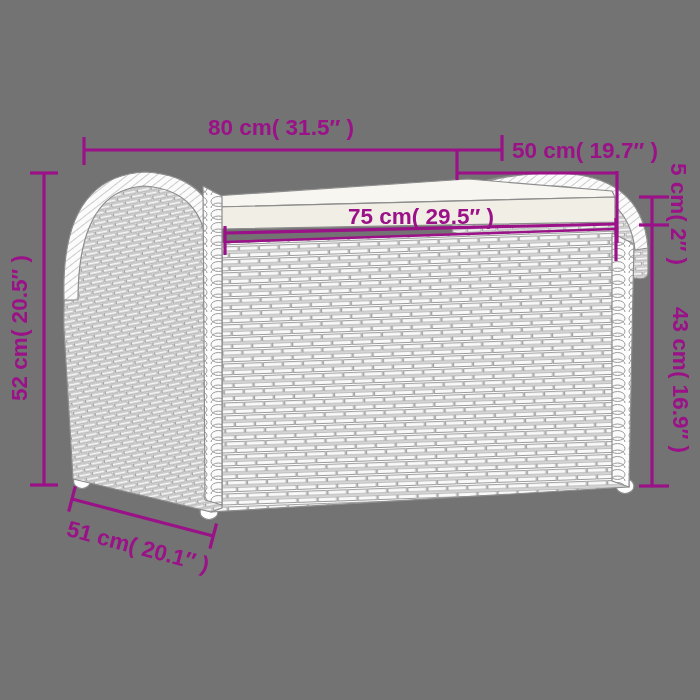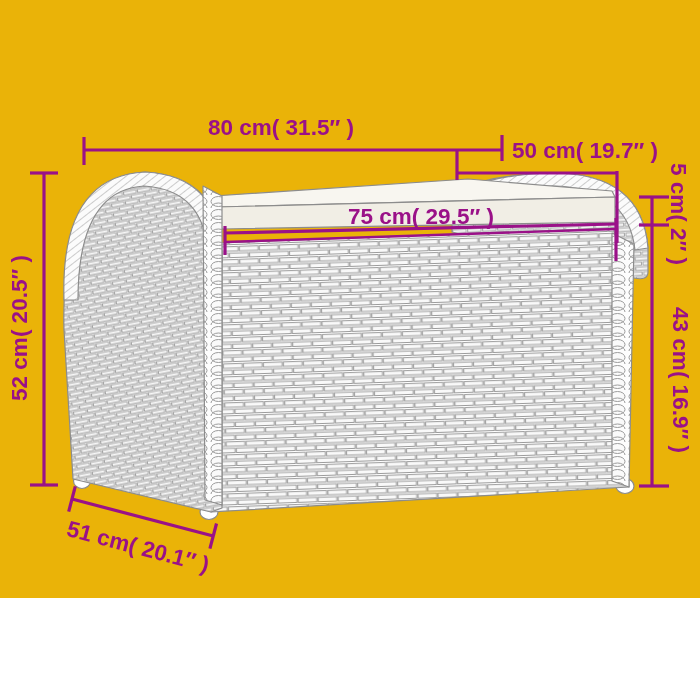--- a/index.html
+++ b/index.html
@@ -3,22 +3,22 @@
 <meta charset="utf-8">
 <style>
   html, body {
     margin: 0;
     padding: 0;
     background: #ffffff;
   }
   .stage {
     position: relative;
     width: 700px;
-    height: 598px;
-    background: #eab308;
+    height: 700px;
+    background: #737373;
     overflow: hidden;
     font-family: "Liberation Sans", sans-serif;
   }
   svg text {
     font-family: "Liberation Sans", "DejaVu Sans", sans-serif;
     font-weight: bold;
     font-size: 22.5px;
     letter-spacing: 0px;
   }
 </style>

